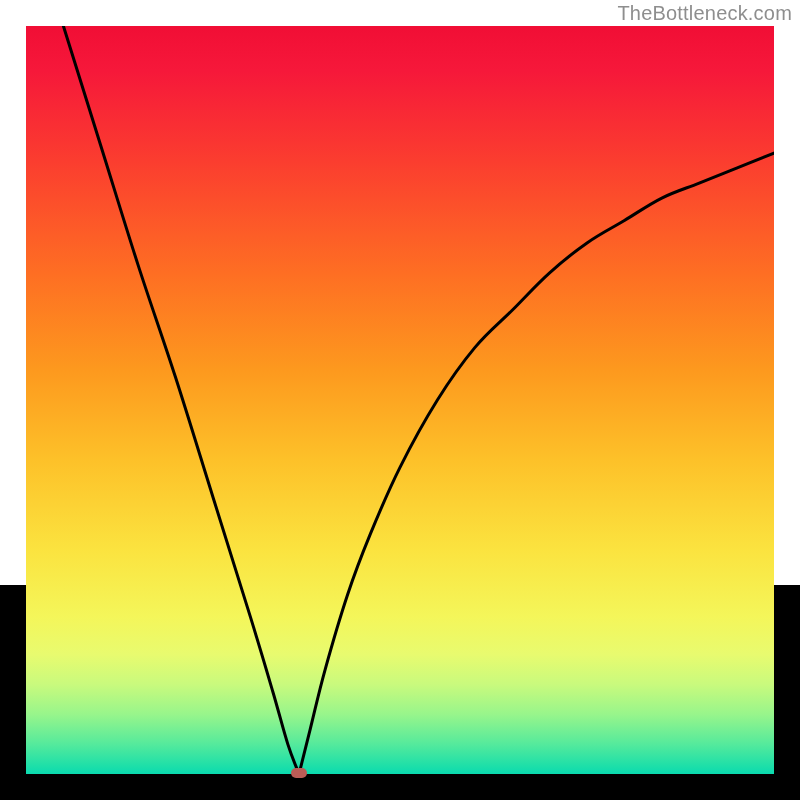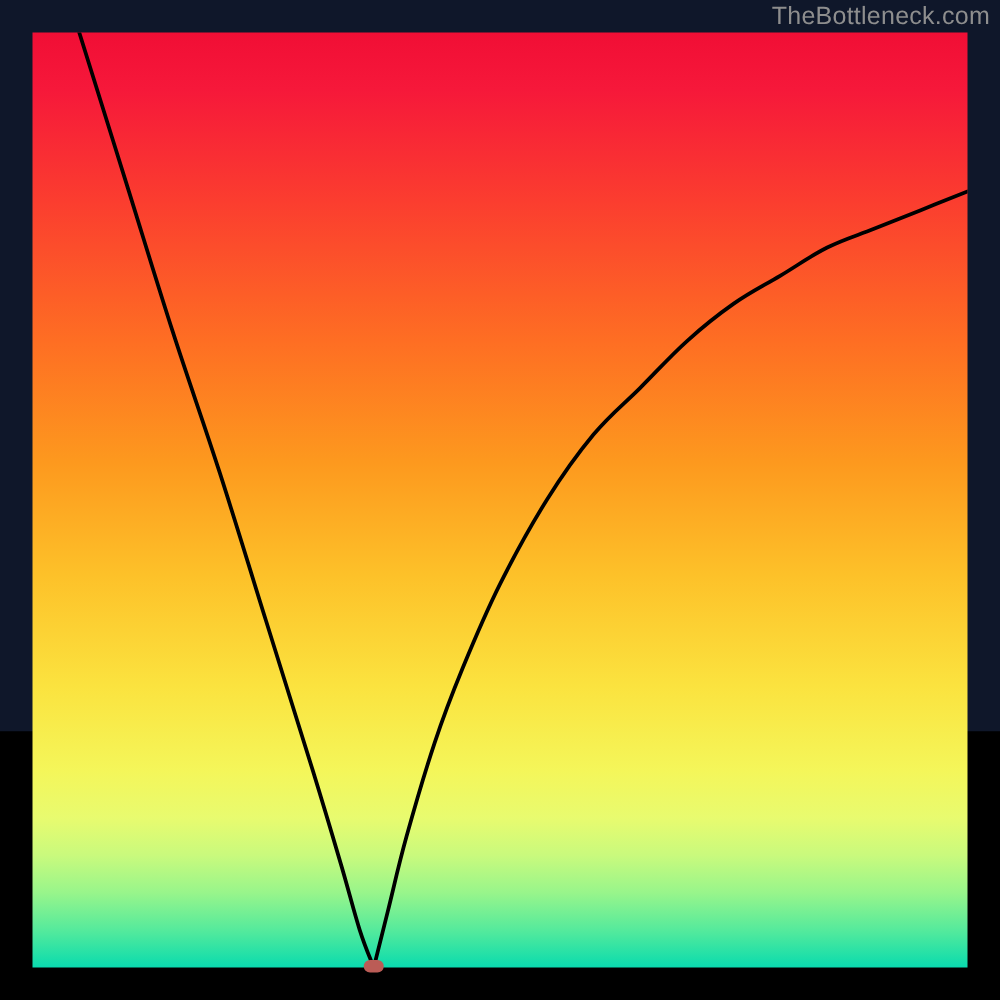--- a/index.html
+++ b/index.html
@@ -9,21 +9,21 @@
     height: 800px;
     overflow: hidden;
     background: #000;
     font-family: Arial, Helvetica, sans-serif;
   }
   .frame {
     position: absolute;
     left: 0; top: 0;
     width: 800px;
     height: 585px;
-    background: #0f172a;
+    background: #ffffff;
   }
   .plot {
     position: absolute;
     left: 26px;
     top: 26px;
     width: 748px;
     height: 748px;
     
     background: linear-gradient(to bottom,
       #f10e35 0%,

